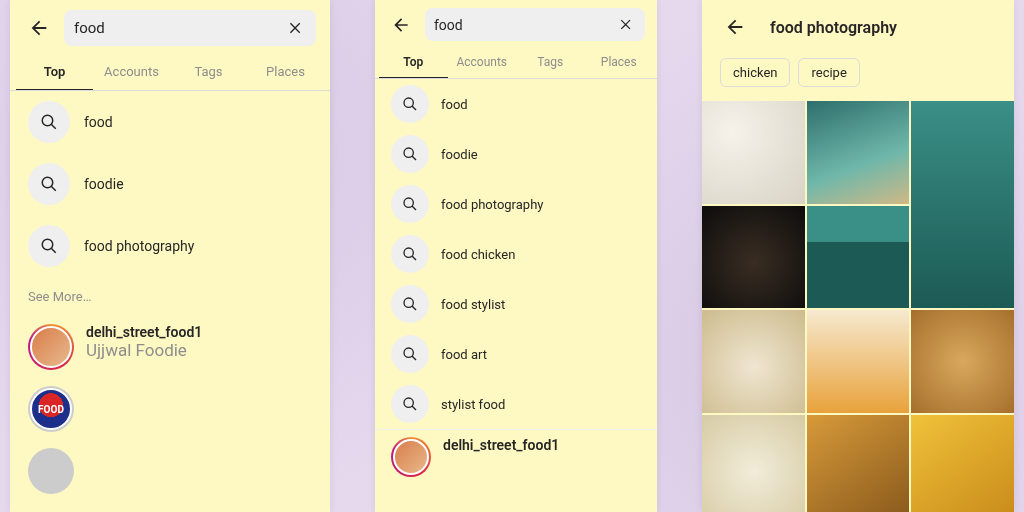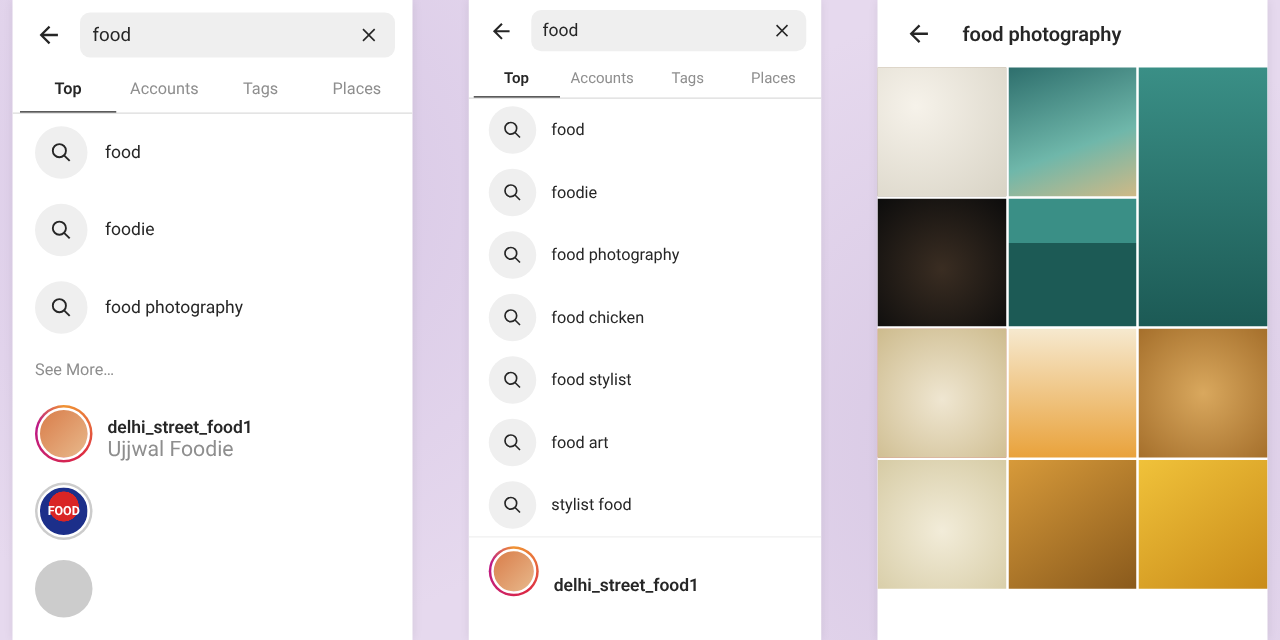--- a/index.html
+++ b/index.html
@@ -7,21 +7,21 @@
     font-family: -apple-system, BlinkMacSystemFont, "Segoe UI", Roboto, Arial, sans-serif;
     background: #e6d9ee;
     background-image:
       radial-gradient(circle at 20% 30%, rgba(200,180,220,.5), transparent 40%),
       radial-gradient(circle at 80% 70%, rgba(190,170,210,.4), transparent 40%);
     width: 1024px; height: 512px; overflow: hidden;
     display: flex; justify-content: space-between;
     padding: 0 10px;
   }
   .screen {
-    background: #ffffff; height: 512px; overflow: hidden;
+    background: #fef9c3; height: 512px; overflow: hidden;
     box-shadow: 0 0 8px rgba(0,0,0,.08);
   }
   .s1 { width: 320px; }
   .s2 { width: 282px; }
   .s3 { width: 312px; }
 
   
   .hdr {
     display:flex; align-items:center; padding:10px 14px 8px; gap:10px;
   }
@@ -56,21 +56,21 @@
     width:42px; height:42px; border-radius:50%;
     background:#efefef; display:flex; align-items:center; justify-content:center;
     flex-shrink:0;
   }
   .s2 .row .ico { width:38px; height:38px; }
   .row .lbl { font-size:14px; color:#262626; }
   .see-more { padding:12px 18px; font-size:13px; color:#8e8e8e; cursor:pointer; }
 
   
   .acct {
-    display:flex; align-items:flex-end; gap:12px;
+    display:flex; align-items:flex-start; gap:12px;
     padding:8px 18px; cursor:pointer;
   }
   .avatar {
     width:46px; height:46px; border-radius:50%;
     flex-shrink:0; position:relative;
     padding:2px;
   }
   .avatar.ring-story { background: conic-gradient(#f09433,#e6683c,#dc2743,#cc2366,#bc1888,#f09433); }
   .avatar.ring-grey  { background:#ccc; }
   .avatar .inner {
@@ -305,20 +305,24 @@
 
 <div class="screen s3">
   <div class="hdr3">
     <div class="back-btn">
       <svg width="22" height="22" viewBox="0 0 24 24">
           <path d="M20 11H7.8l5.6-5.6L12 4l-8 8 8 8 1.4-1.4L7.8 13H20z" fill="#262626"></path>
         </svg>
     </div>
     <div class="title3">food photography</div>
   </div>
+  <div class="chips">
+    <div class="chip">chicken</div>
+    <div class="chip">recipe</div>
+  </div>
   <div class="grid">
     <div class="tile g0"></div>
     <div class="tile g1"></div>
     <div class="tile g2 tall"></div>
     <div class="tile g3"></div>
     <div class="tile g4"></div>
     <div class="tile g6"></div>
     <div class="tile g7"></div>
     <div class="tile g8"></div>
     <div class="tile g9"></div>

